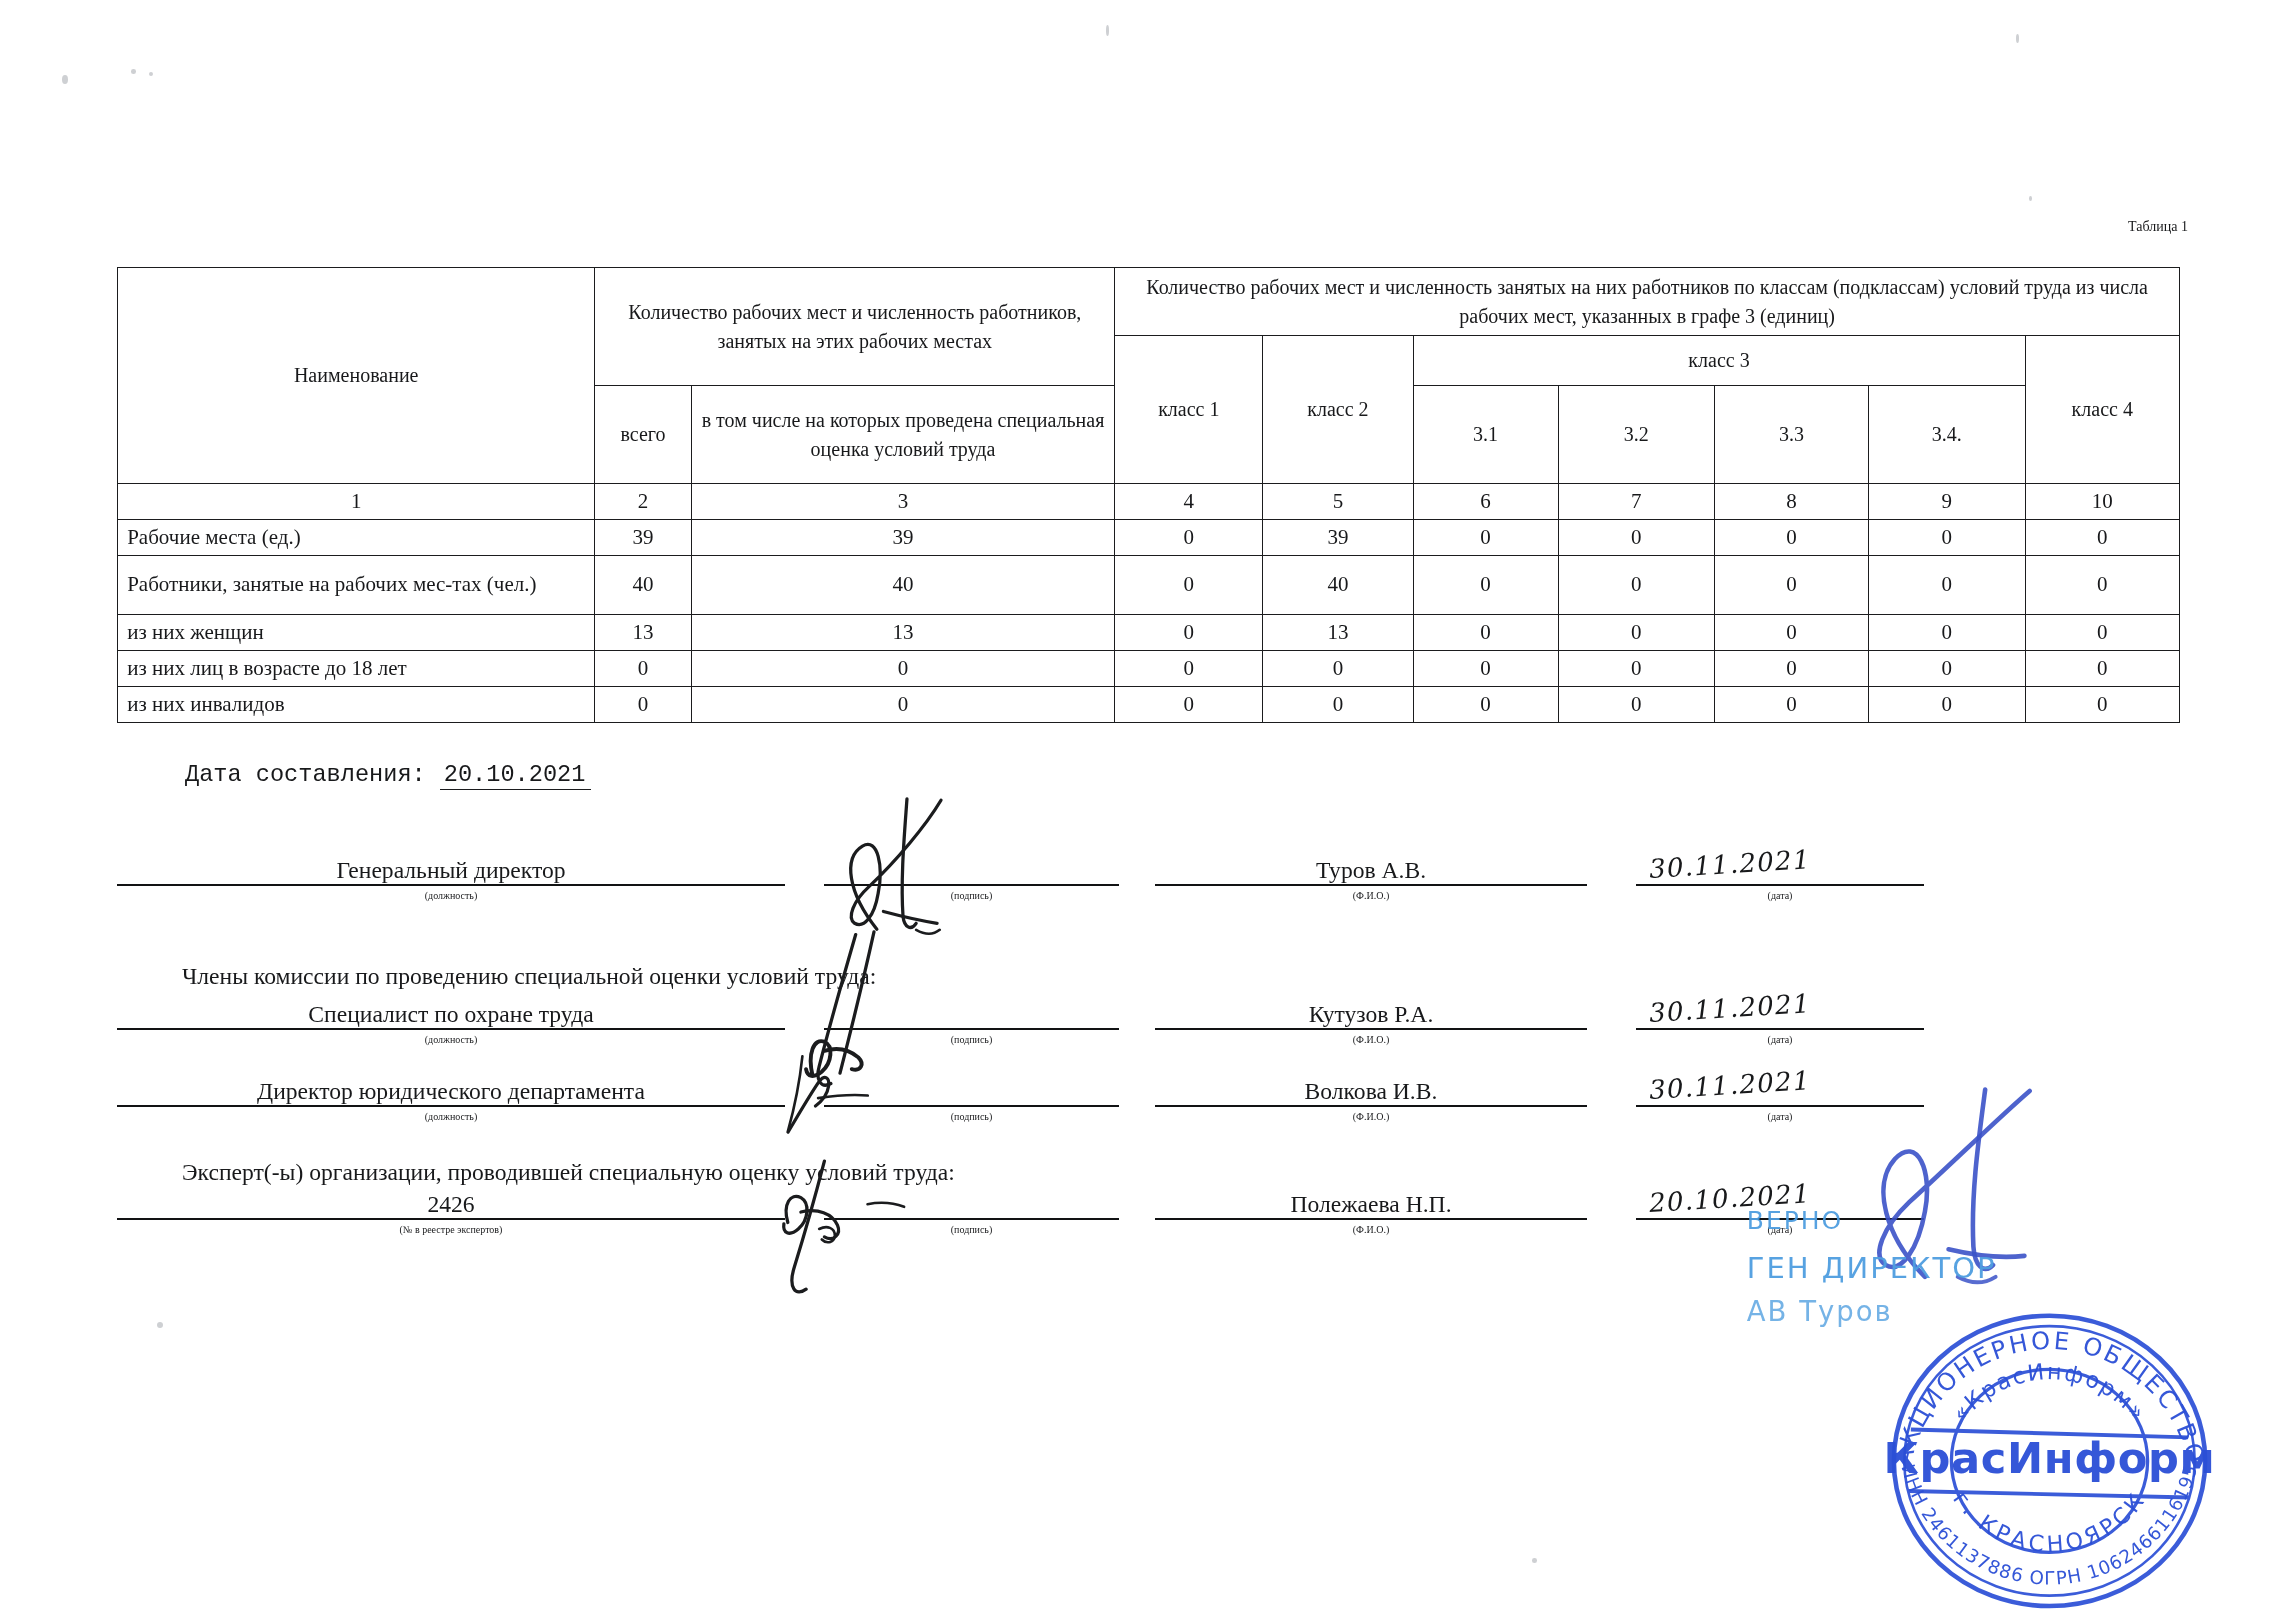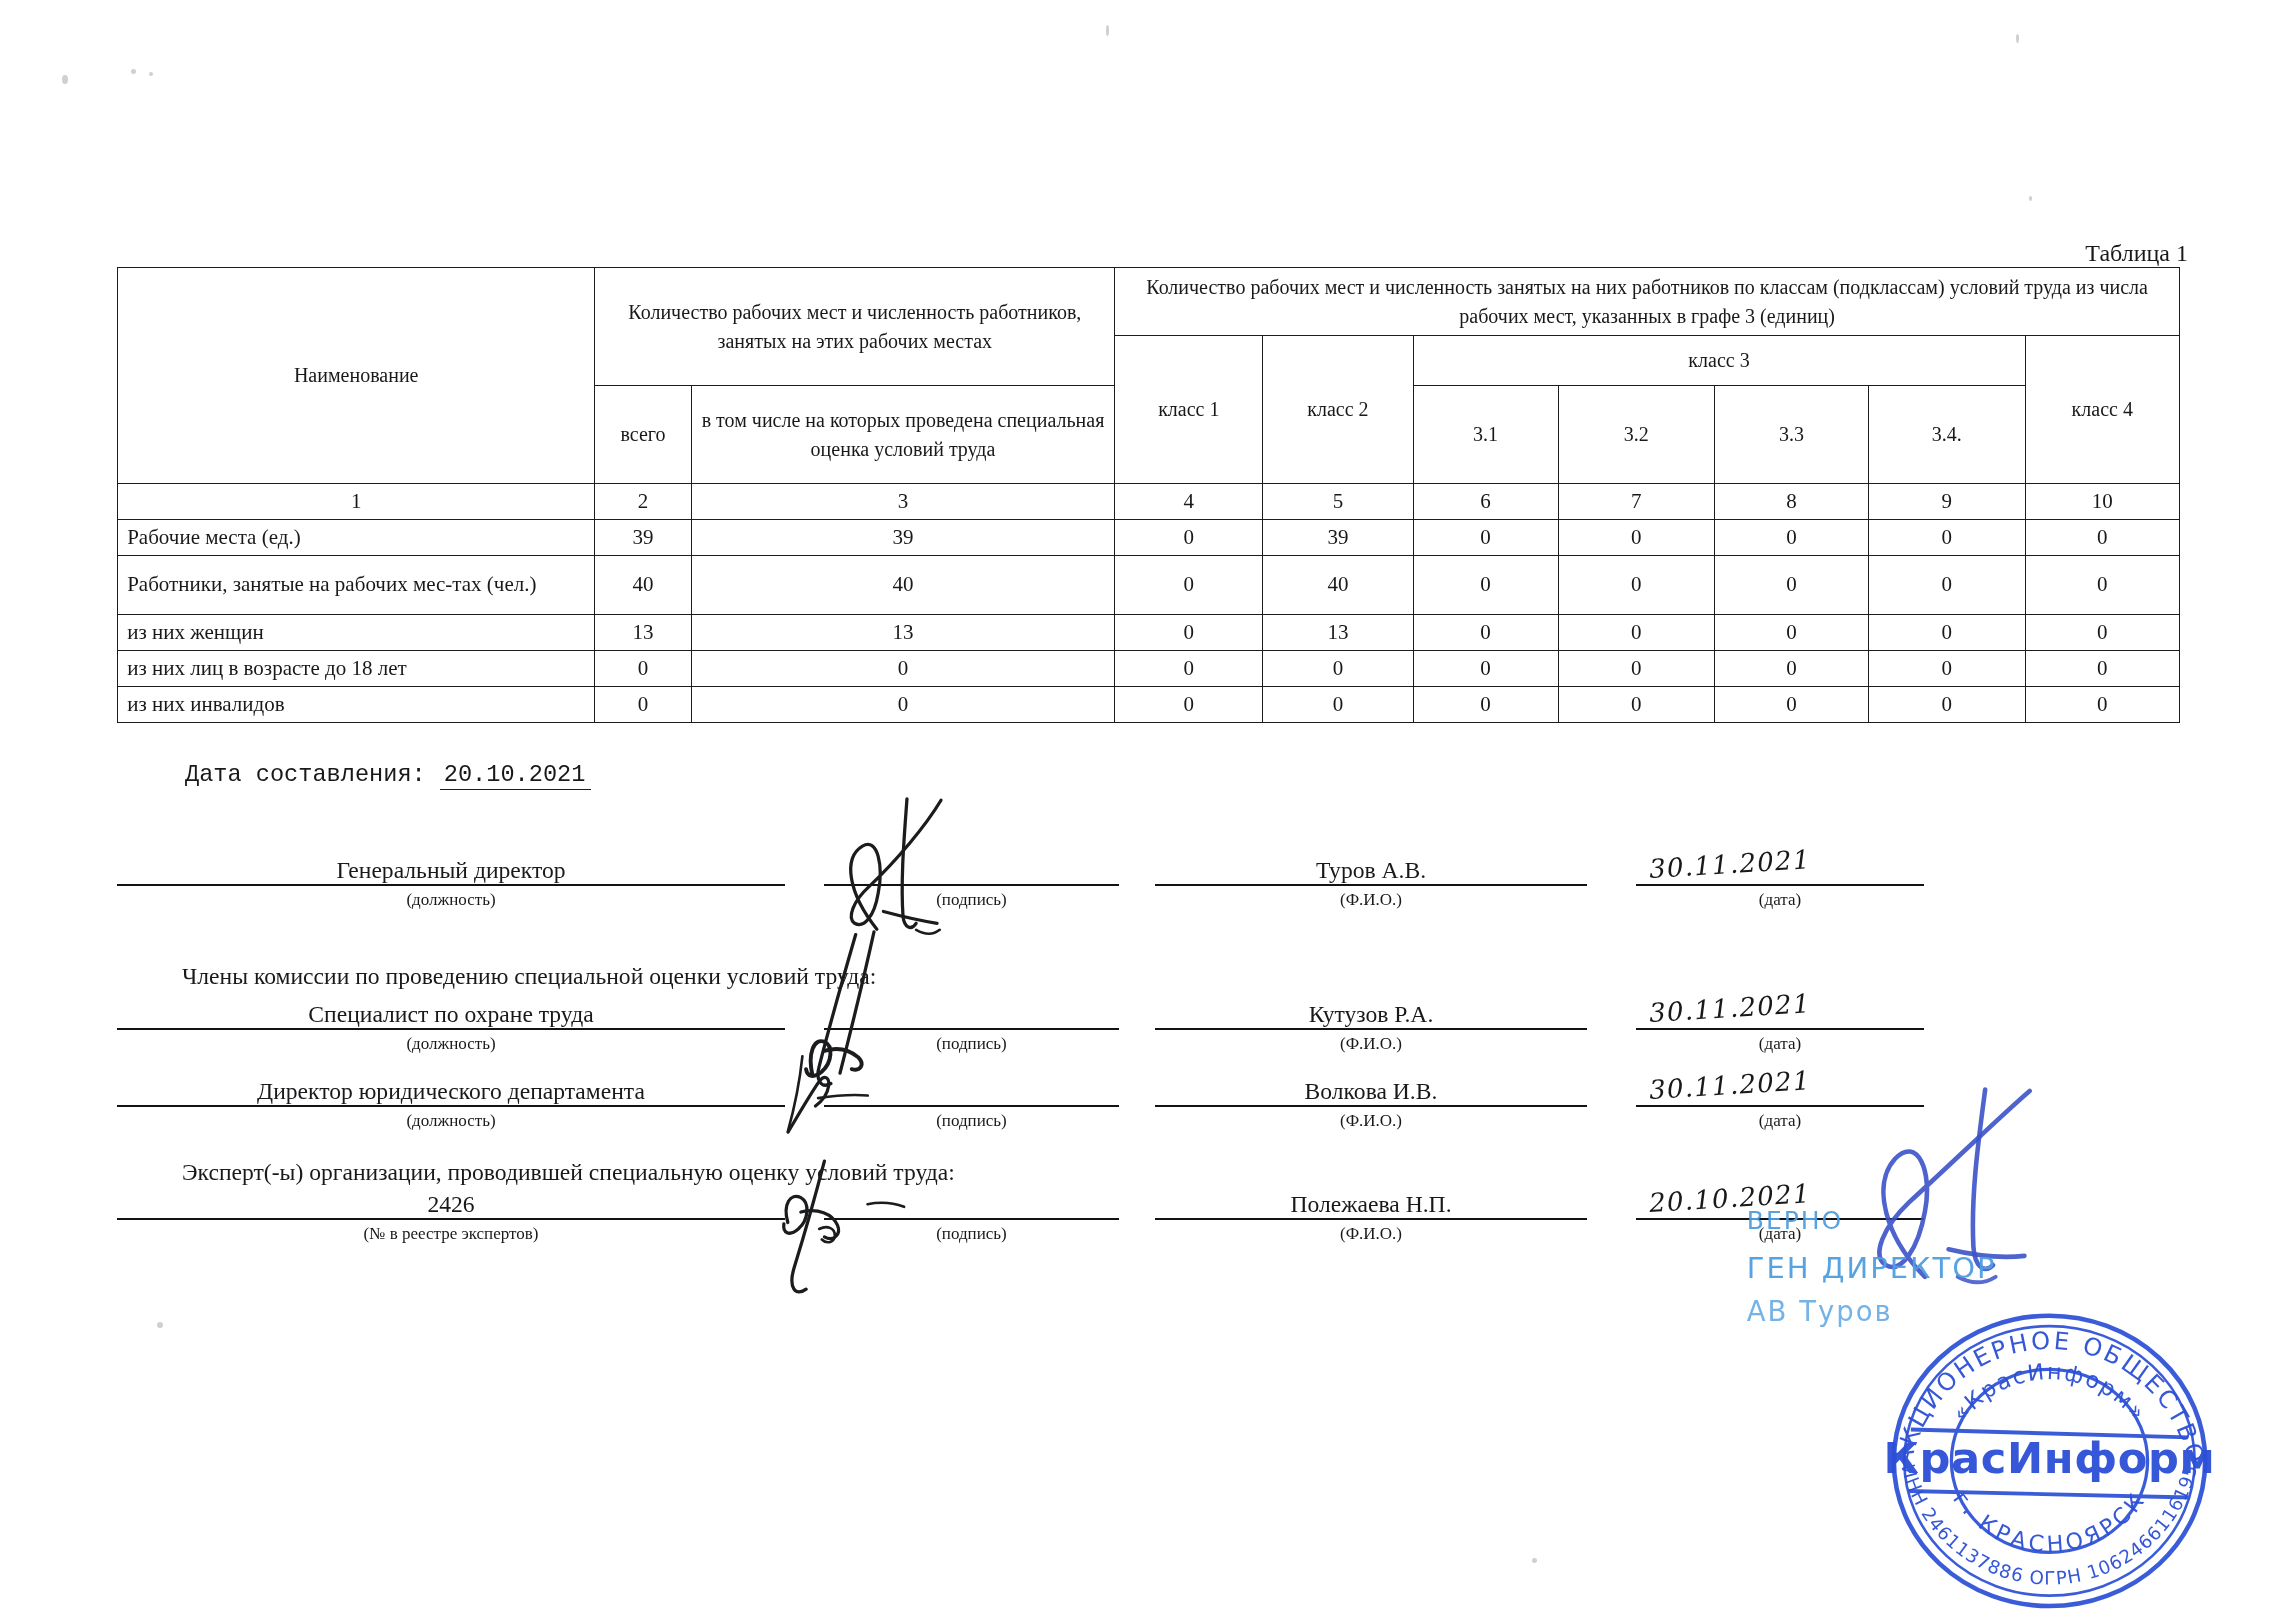--- a/index.html
+++ b/index.html
@@ -42,22 +42,22 @@
     white-space: nowrap;
   }
   .org-value {
     border-bottom: 1.6px solid #1b1c1e;
     padding: 0 2.6px 1.3px 2.6px;
   }
 
   
   .table-label {
     position: absolute;
-    right: 107px; top: 240px;
-    font-size: 24px;
+    right: 107px; top: 219px;
+    font-size: 14px;
   }
 
   
   .sv-table {
     position: absolute;
     left: 117px; top: 267px;
     width: 2063px;
     border-collapse: collapse;
     table-layout: fixed;
     font-size: 21px;
@@ -112,21 +112,21 @@
     width: 100%;
     text-align: center;
     font-size: 23.6px;
     white-space: nowrap;
   }
   .sig-cell .cap {
     position: absolute;
     top: 3.9px;
     width: 100%;
     text-align: center;
-    font-size: 17px;
+    font-size: 10px;
     white-space: nowrap;
   }
   .sig-cell .caprow { position: absolute; top: 100%; width: 100%; }
 
   
   .hand {
     font-family: "DejaVu Serif", serif;
     font-style: italic;
     font-size: 26px;
     letter-spacing: 1.3px;

